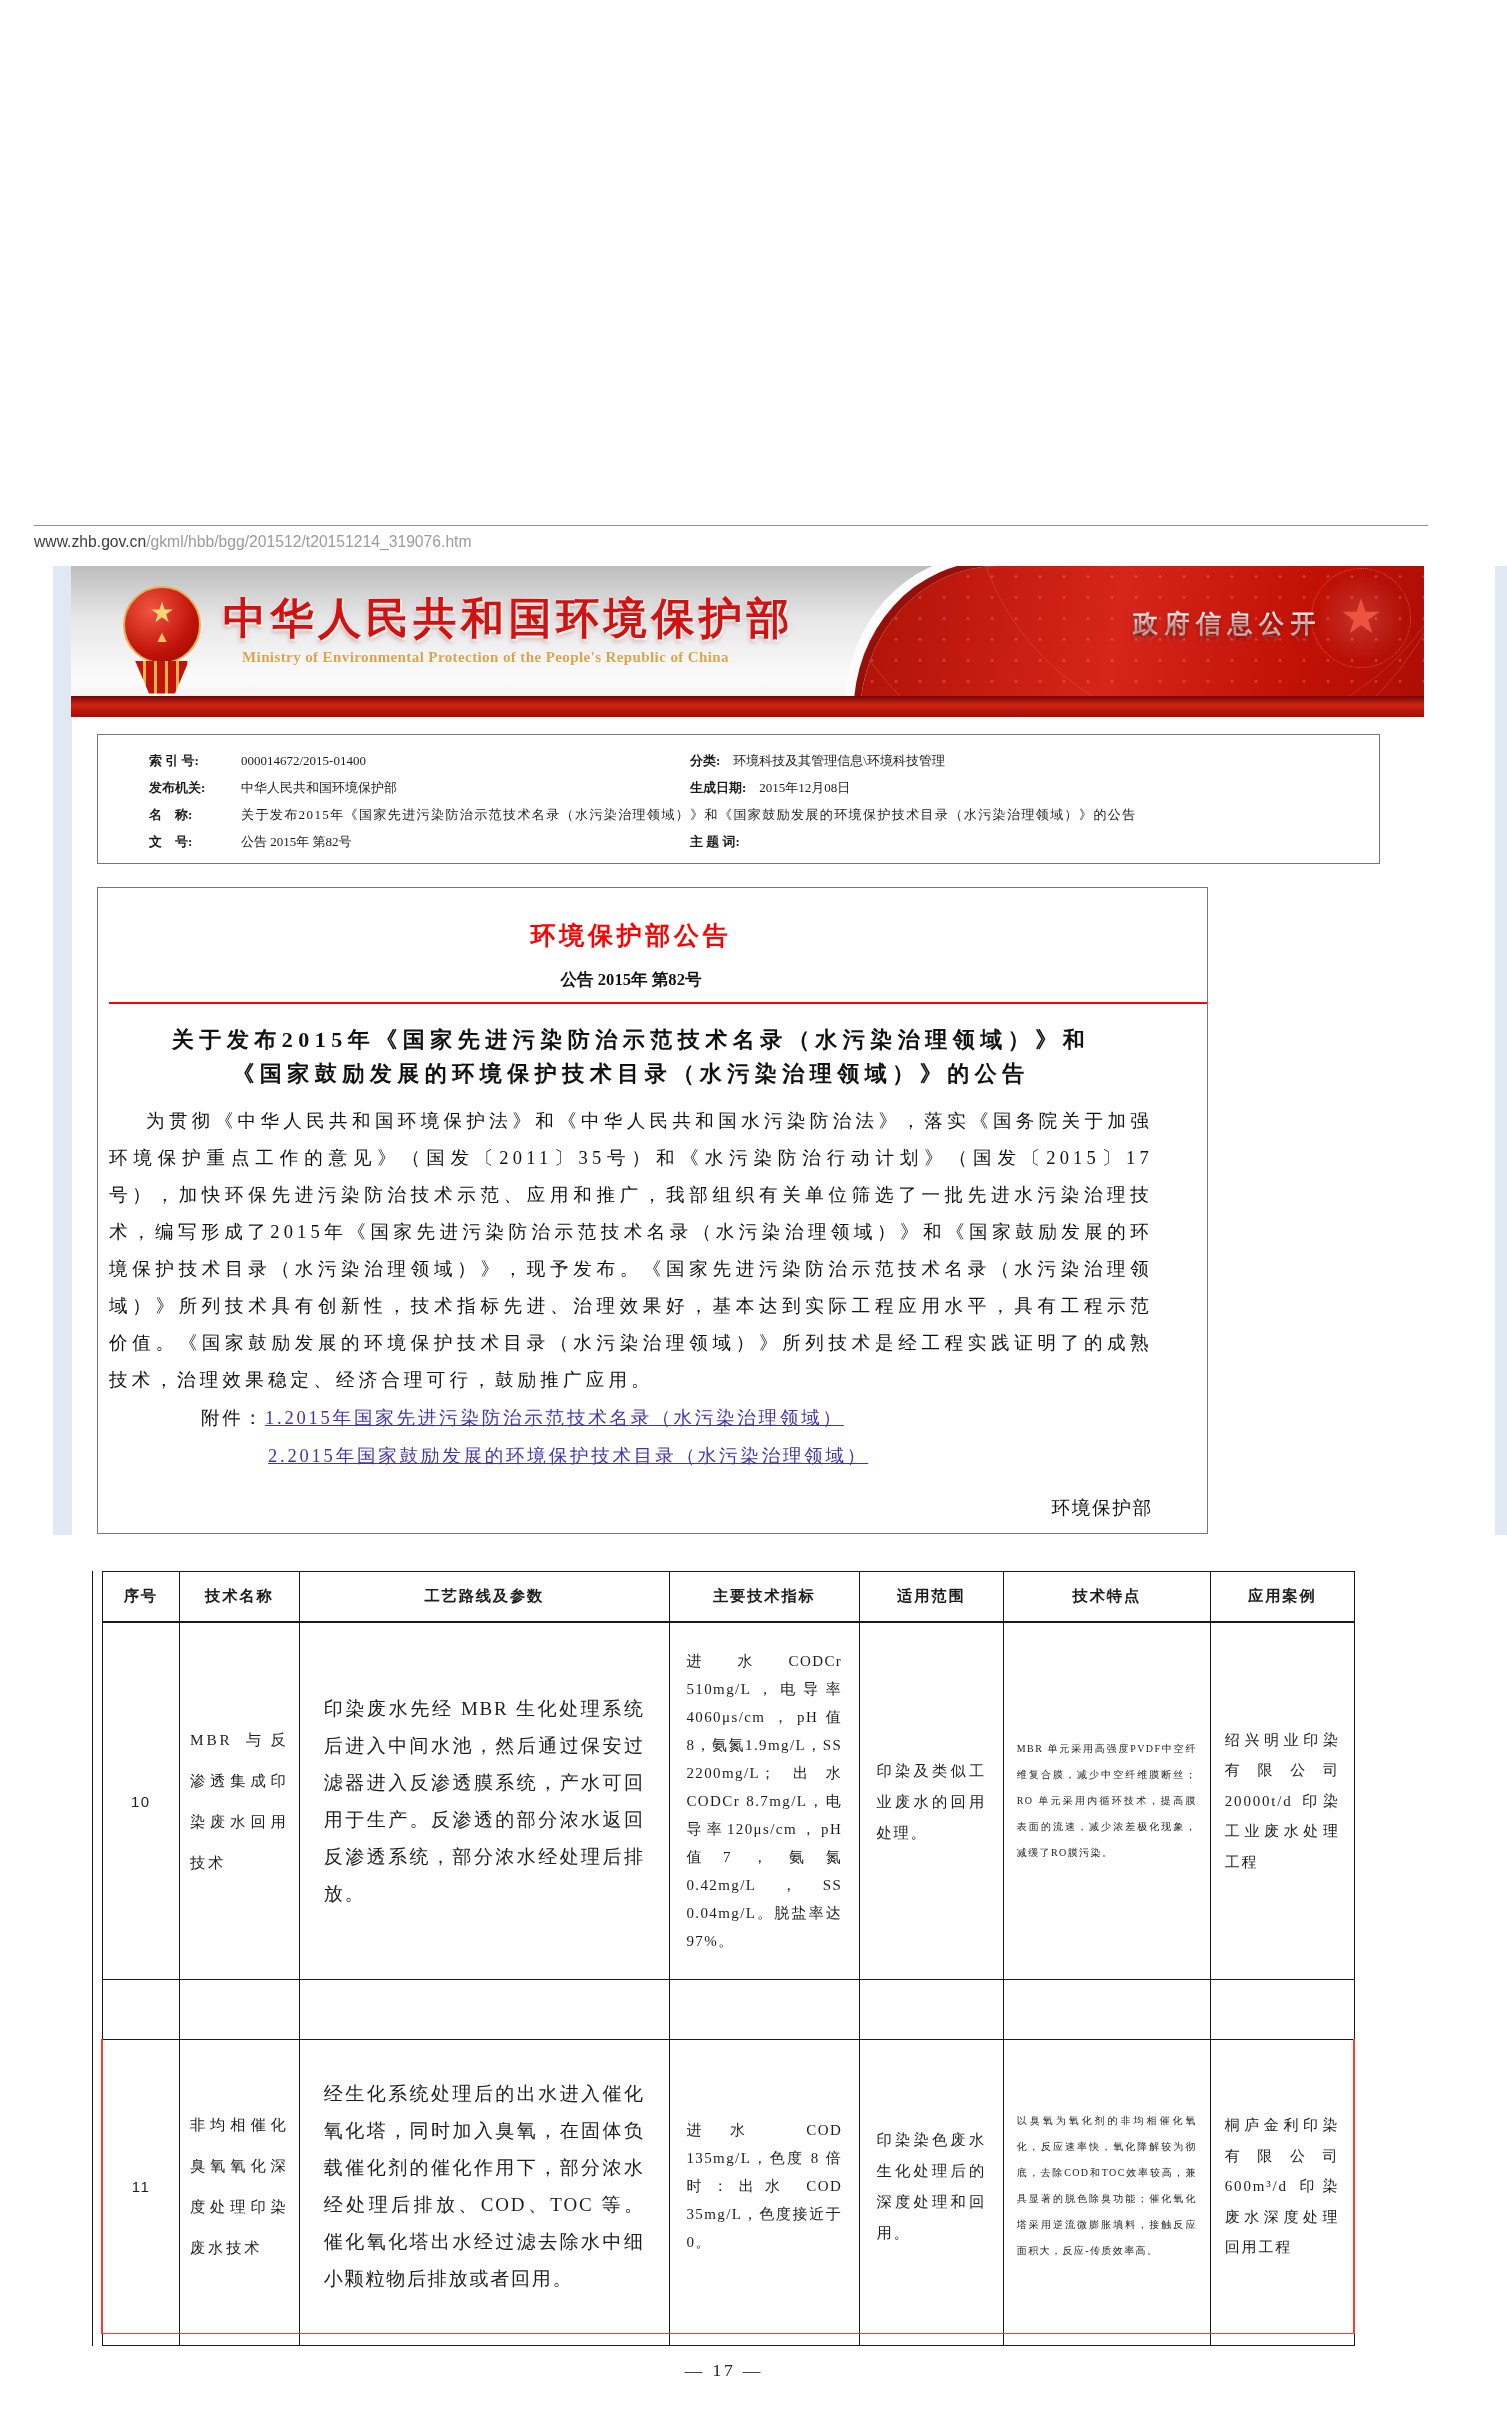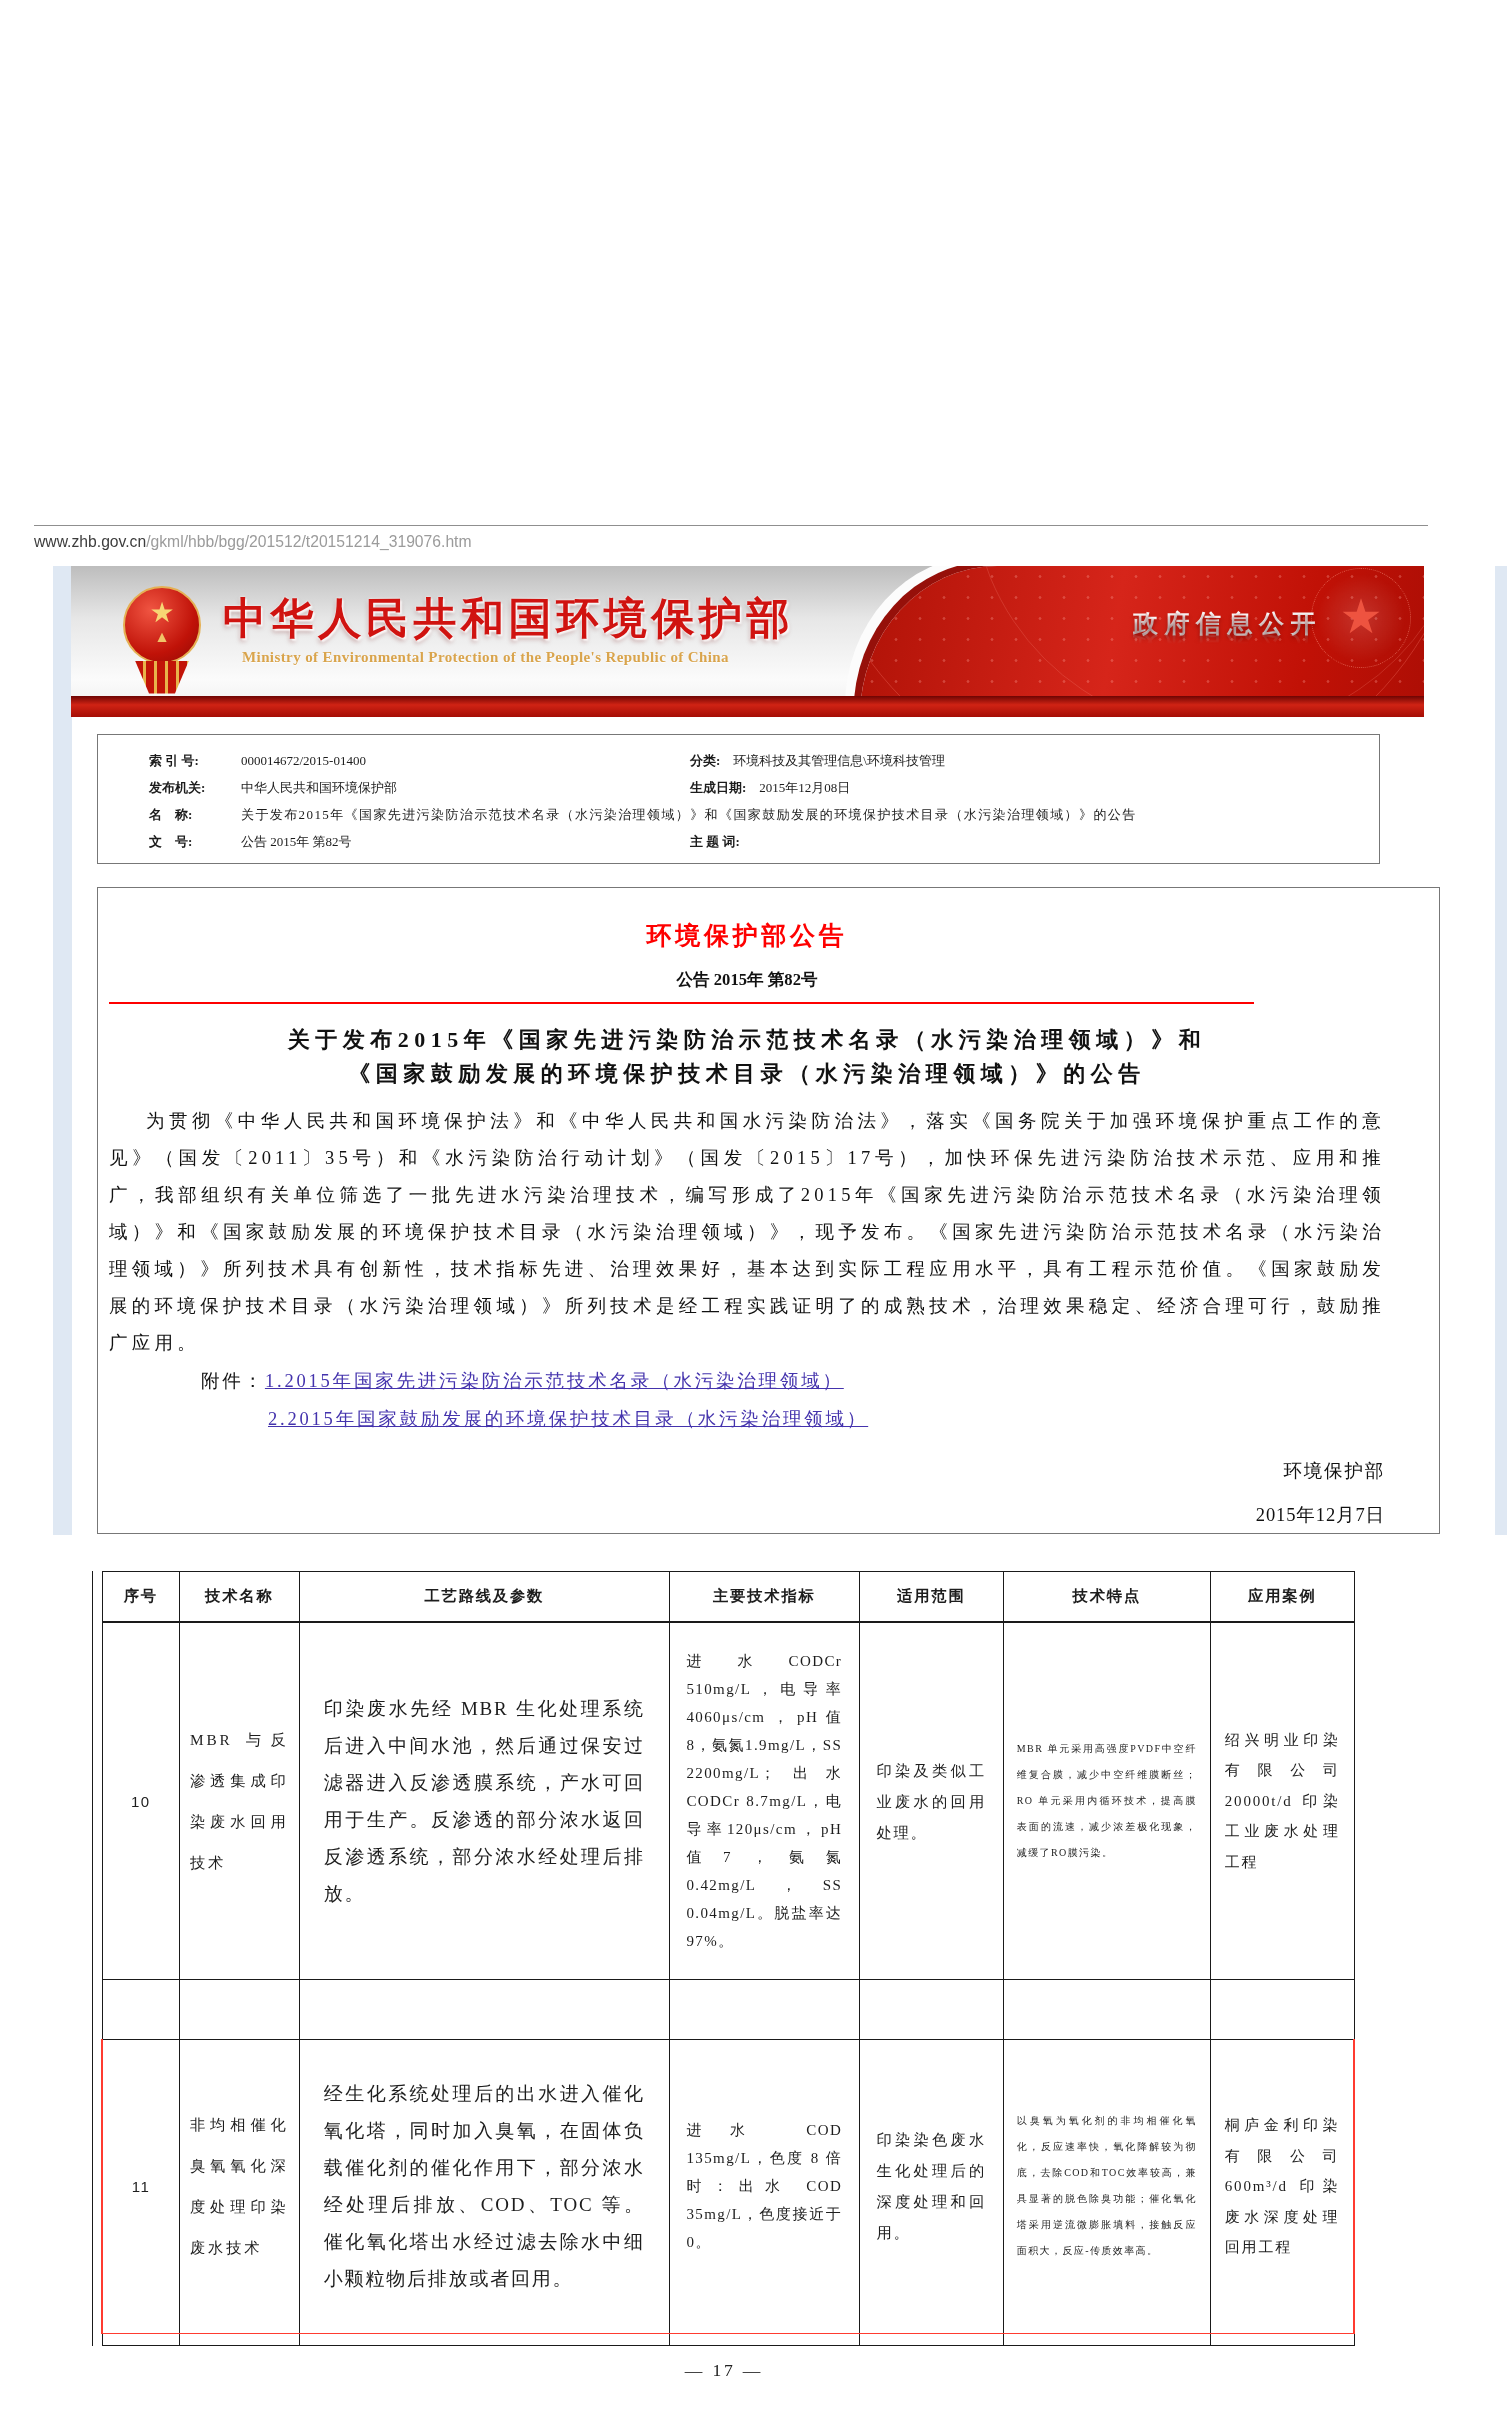--- a/index.html
+++ b/index.html
@@ -71,21 +71,21 @@
   .m-left   { width:592px; padding-left:51px; display:flex; }
   .m-full   { flex:1; padding-left:51px; display:flex; }
   .m-right  { flex:1; display:flex; }
   .m-label  { font-weight:bold; white-space:pre; }
   .m-left  .m-label { width:92px; }
   .m-right .m-label { margin-right:13px; }
   .m-value  { white-space:nowrap; }
   .m-name   { letter-spacing:1.4px; }
 
   
-  .content-box { margin:23px 0 0 97px; width:1343px; height:647px; overflow:hidden;
+  .content-box { margin:23px 0 0 97px; width:1111px; height:647px; overflow:hidden;
             border:0.9px solid #777; padding:31px 54px 0 11px; }
   .doc-header { text-align:center; color:#fe0000; font-weight:bold;
             font-size:25px; letter-spacing:3.7px; }
   .doc-number { text-align:center; font-weight:bold; font-size:16.6px; margin-top:17.6px; }
   .red-rule   { width:1145px; border-top:2.8px solid #fe0000; margin-top:11px; }
   .doc-title  { margin-top:18.5px; text-align:center; font-weight:bold;
             font-size:22px; line-height:34px; letter-spacing:5.5px; }
   .doc-body   { margin-top:12px; font-size:18.5px; letter-spacing:4.2px;
             line-height:37px; text-align:justify; text-indent:2em; }
   .attach-row { font-size:18.5px; letter-spacing:2.8px; line-height:38px; }

